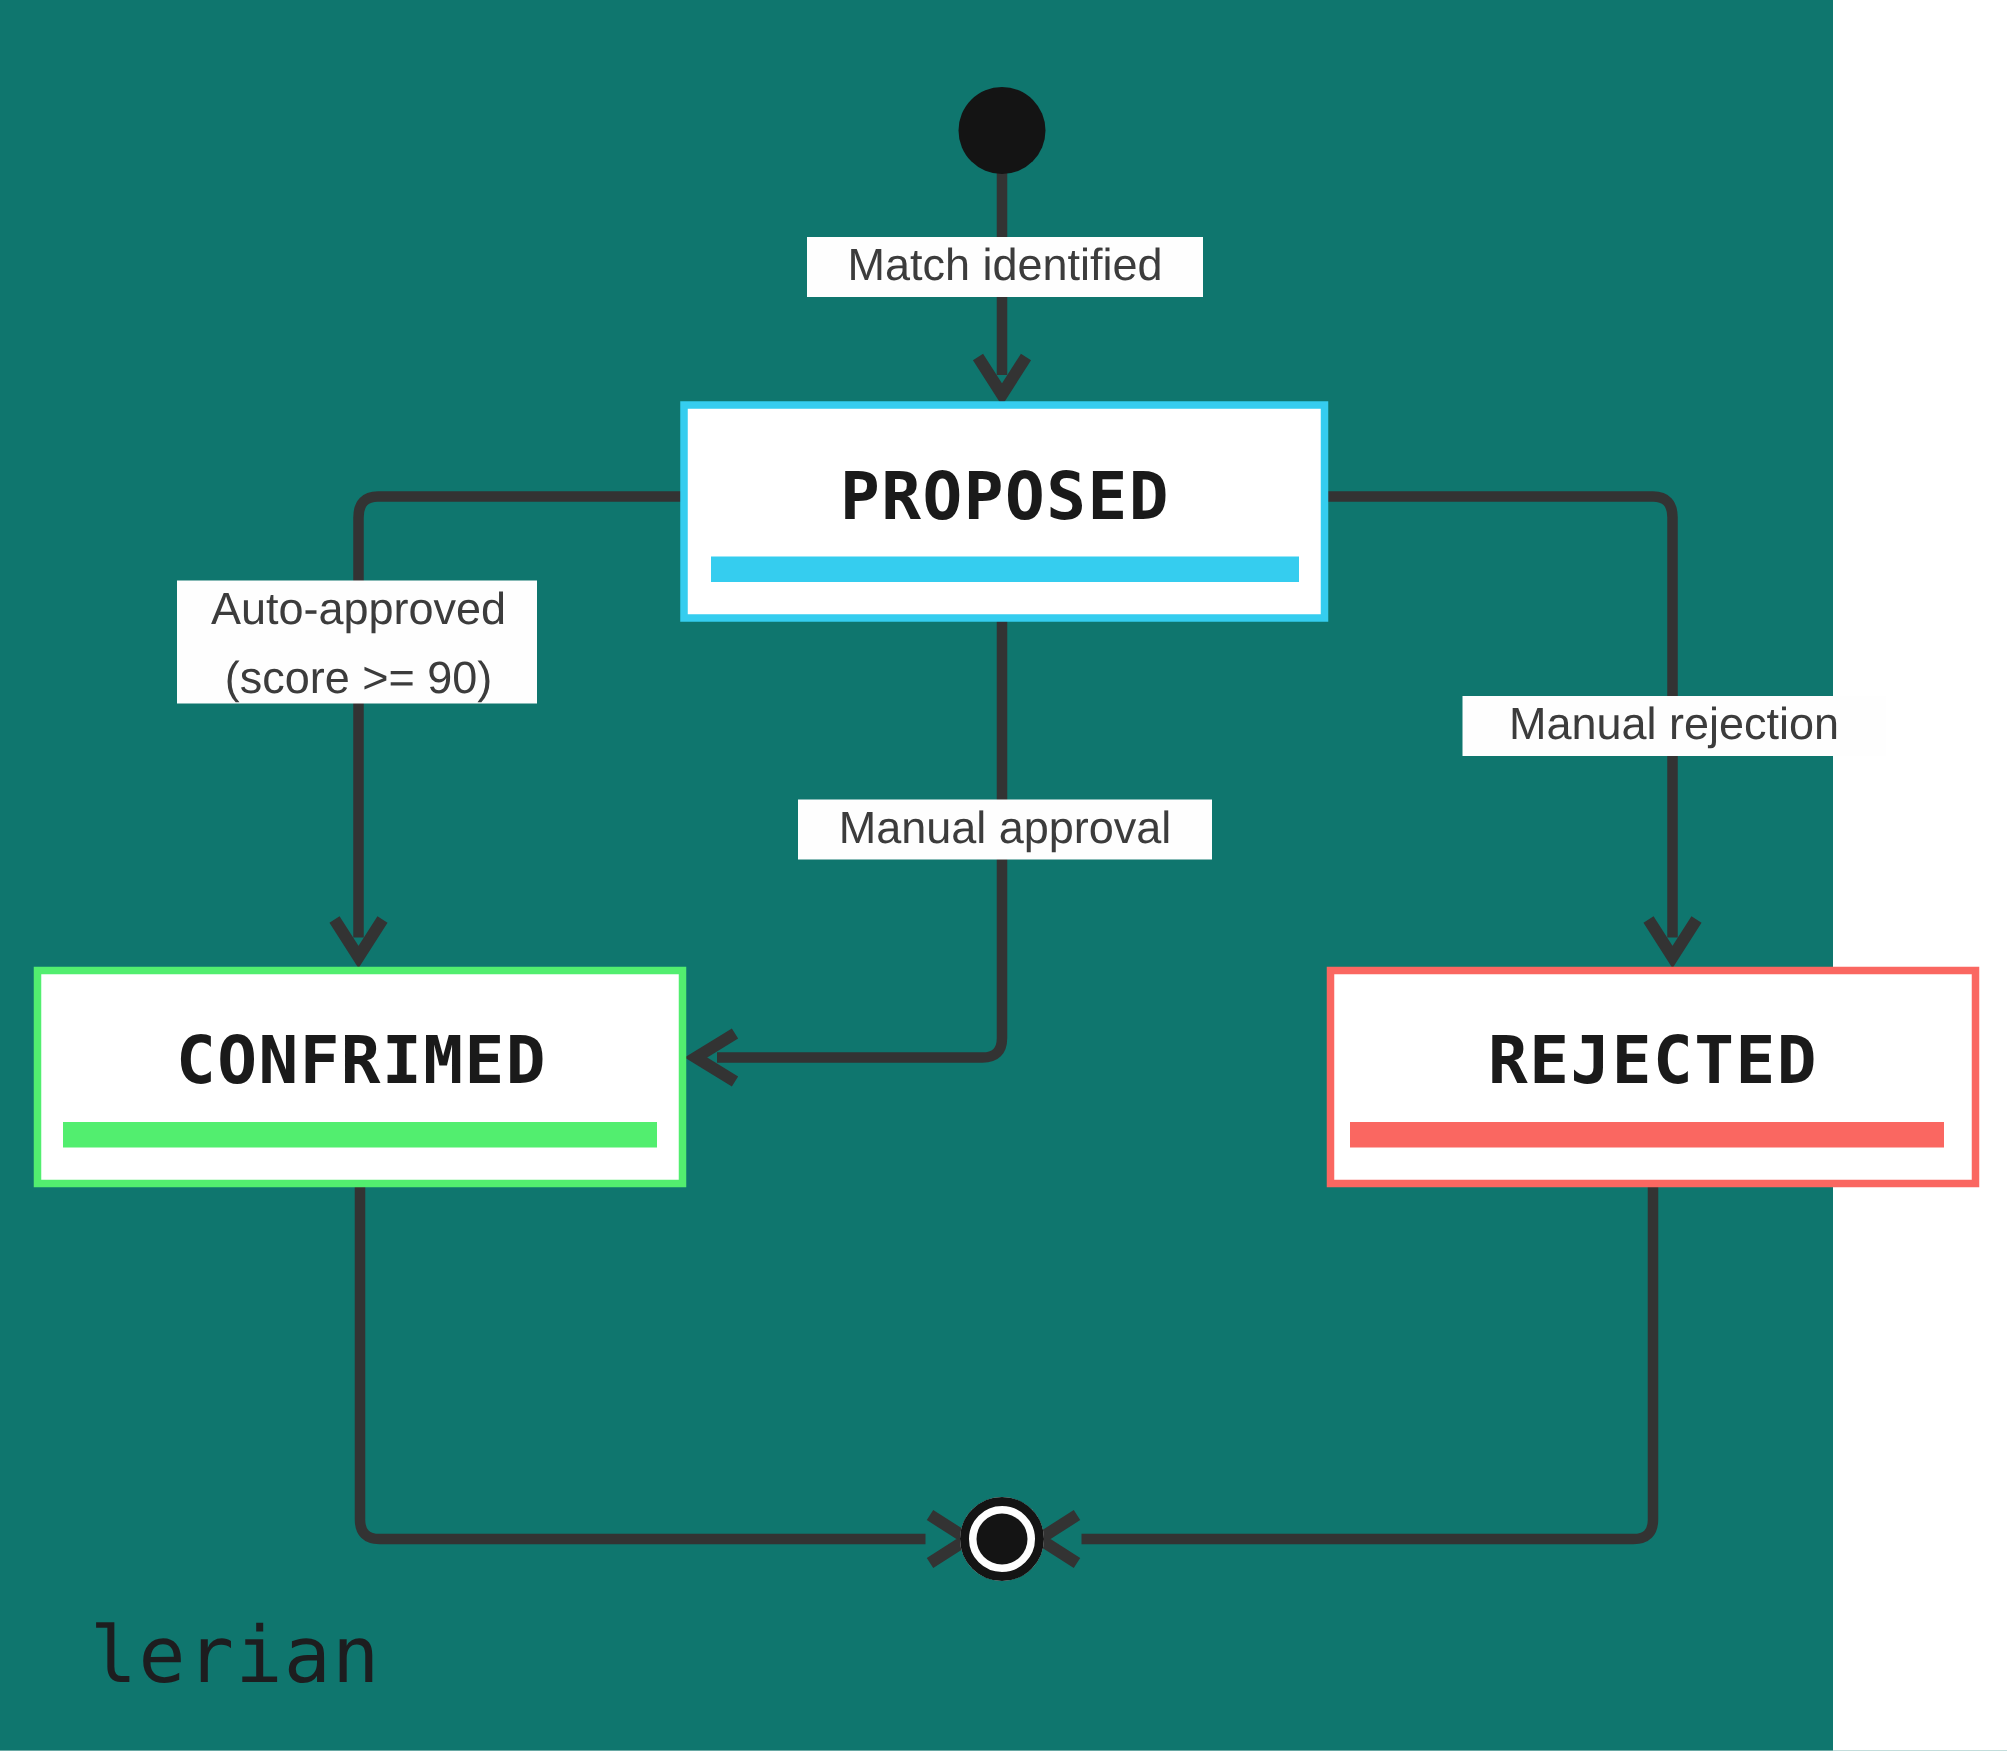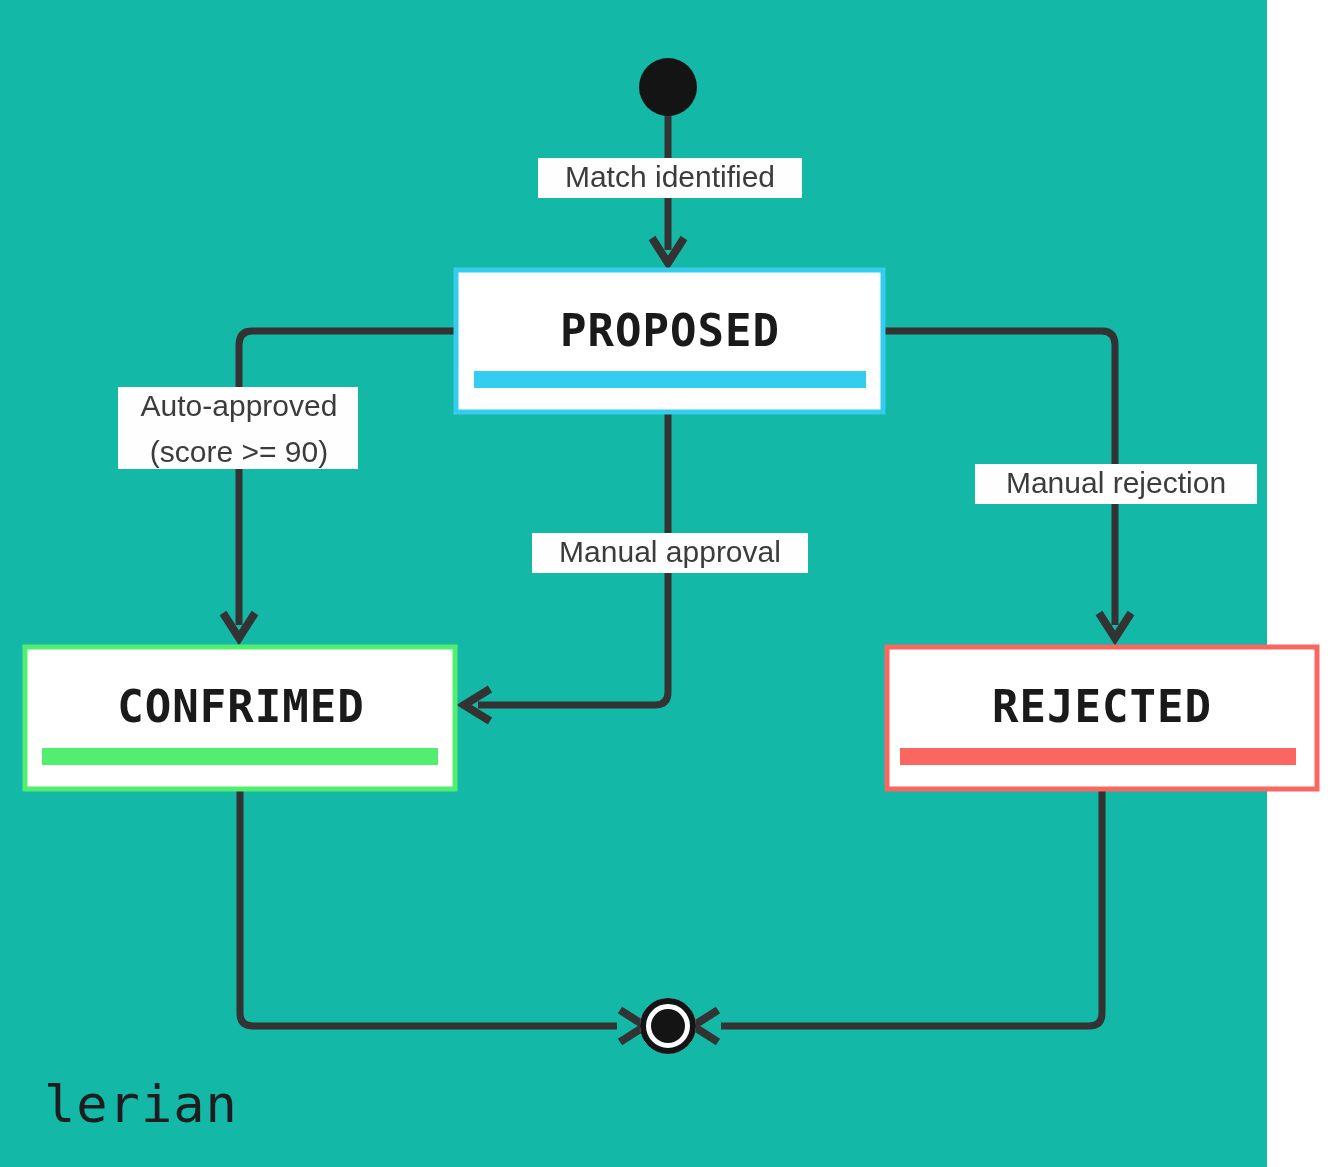--- a/index.html
+++ b/index.html
@@ -11,22 +11,21 @@
   body {
     width: 1338px;
     height: 1167px;
     font-family: "Liberation Sans", sans-serif;
     overflow: hidden;
   }
   #diagram-root {
     position: relative;
     width: 1222px;
     height: 1167px;
-    background: #14b8a6;
-    padding-left: 45px;
+    background: #0f766e;
   }
   svg#state-diagram {
     position: absolute;
     top: 0;
     left: 0;
     width: 1338px;
     height: 1167px;
     display: block;
   }
   .edge-line {
@@ -69,21 +68,21 @@
   .node-end-ring {
     fill: none;
     stroke: #141414;
     stroke-width: 6;
   }
   .node-end-core {
     fill: #141414;
   }
   .brand-logo {
     position: absolute;
-    left: 44px;
+    left: 60px;
     top: 1078px;
     font-family: "DejaVu Sans Mono", "Liberation Mono", monospace;
     font-size: 52px;
     font-weight: 500;
     color: #1d1d1f;
     letter-spacing: 1px;
     line-height: 1;
     user-select: none;
   }
 </style>

